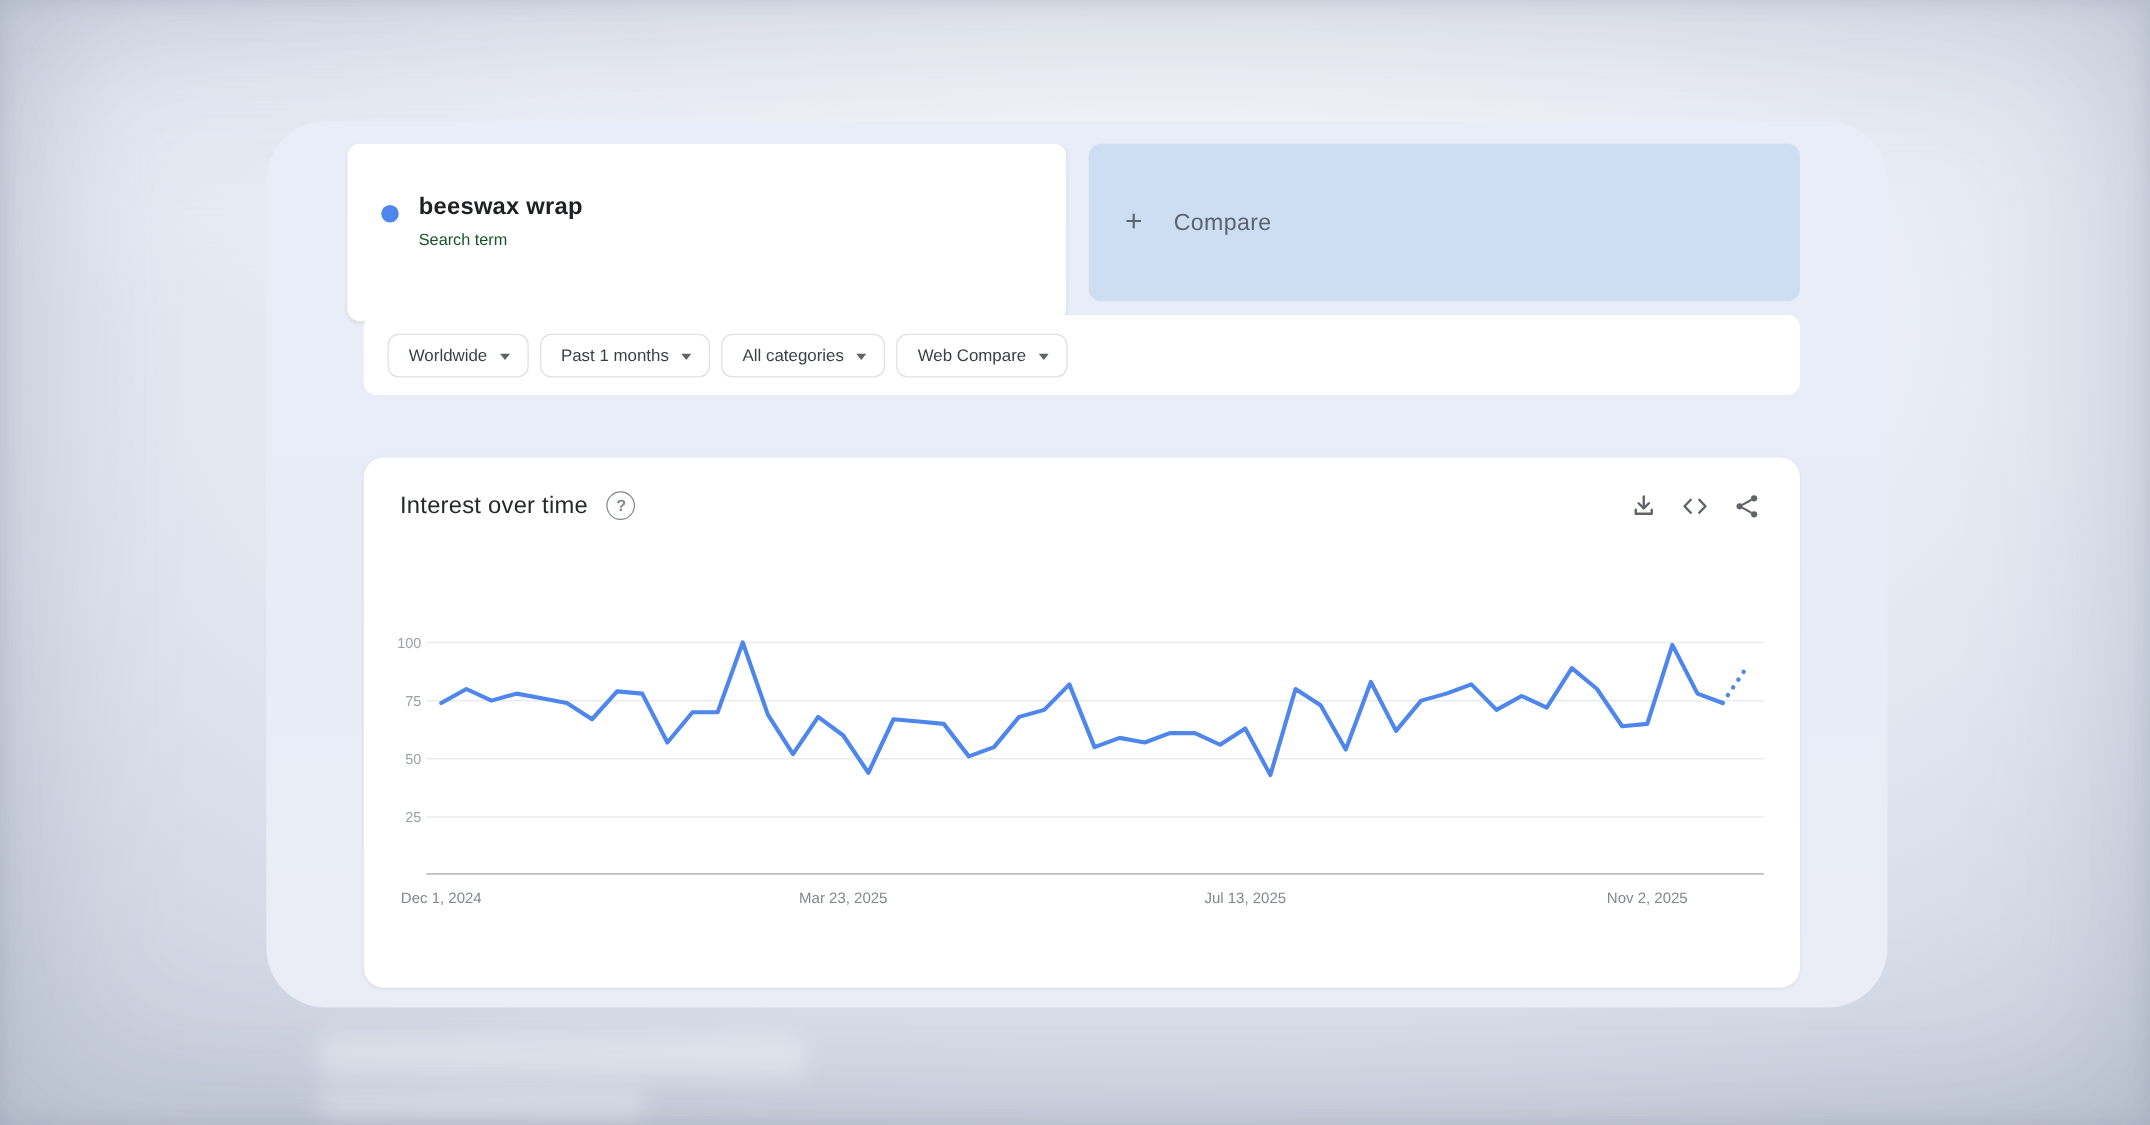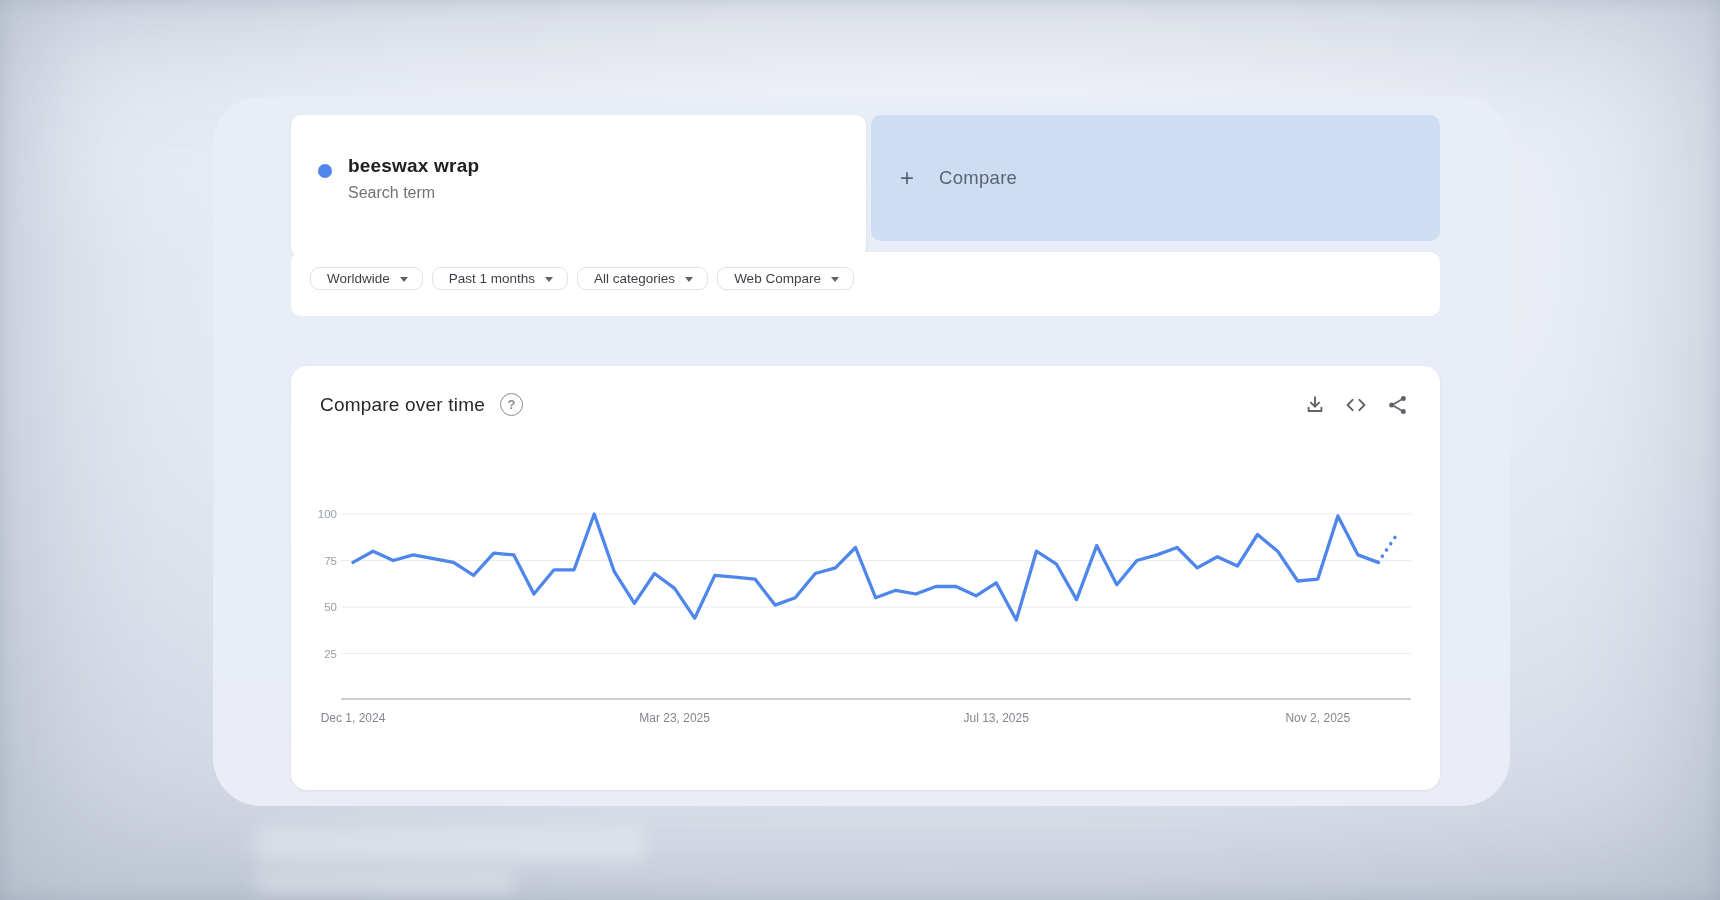--- a/index.html
+++ b/index.html
@@ -15,35 +15,35 @@
   .blob { position:absolute; background:#ffffff; opacity:.30; filter:blur(9px); border-radius:8px; }
   .blob.b1 { left:255px; top:828px; width:390px; height:34px; }
   .blob.b2 { left:255px; top:872px; width:260px; height:22px; }
   .blob.b3 { left:60px; top:40px; width:420px; height:180px; opacity:.22; filter:blur(30px); background:#eef3fb; }
 
   .panel { position:absolute; left:213px; top:97px; width:1297px; height:709px;
     border-radius:48px; background:linear-gradient(180deg,#e9edf7 0%, #e7ecf6 55%, #eaedf6 100%); }
 
   .card { position:absolute; background:#fff; }
 
-  .term-card { left:78px; top:18px; width:575px; height:142px; border-radius:10px;
+  .term-card { left:65px; top:18px; width:575px; height:142px; border-radius:10px;
     box-shadow:0 1px 3px rgba(60,64,67,.10); cursor:pointer; }
   .term-dot { position:absolute; left:27px; top:49px; width:14px; height:14px; border-radius:50%; }
   .term-title { position:absolute; left:57px; top:40px; font-size:19px; font-weight:600; color:#202124; letter-spacing:.2px; }
-  .term-sub { position:absolute; left:57px; top:69px; font-size:16px; color:#737373; }
+  .term-sub { position:absolute; left:57px; top:69px; font-size:13px; color:#14532d; }
 
   .compare-card { position:absolute; left:658px; top:18px; width:569px; height:126px;
     border-radius:10px; background:#cdddf2; cursor:pointer; }
   .compare-inner { position:absolute; left:29px; top:0; height:100%; display:flex; align-items:center; gap:25px; }
   .plus-glyph { font-size:24px; font-weight:400; color:#5c6470; line-height:1; }
   .compare-label { font-size:18.5px; font-weight:400; color:#5c6470; letter-spacing:.3px; }
 
   .filter-bar { left:78px; top:155px; width:1149px; height:64px; border-radius:10px; }
   .pills { position:absolute; left:19px; top:15px; display:flex; gap:9px; }
-  .pill { height:23px; background:#fff; border:1px solid #dfe1e5; border-radius:9px;
+  .pill { height:35px; background:#fff; border:1px solid #dfe1e5; border-radius:9px;
     display:flex; align-items:center; padding:0 14px 0 16px; gap:10px; cursor:pointer; }
   .pill-label { font-size:13.5px; color:#3b3f46; white-space:nowrap; }
   .caret { width:0; height:0; border-left:4.5px solid transparent; border-right:4.5px solid transparent;
     border-top:5px solid #5f6368; margin-top:1px; }
 
   .chart-card { left:78px; top:269px; width:1149px; height:424px; border-radius:16px;
     box-shadow:0 1px 3px rgba(60,64,67,.08); }
   .chart-head { position:absolute; left:29px; top:27px; display:flex; align-items:center; gap:15px; }
   .chart-title { font-size:19px; color:#26282c; letter-spacing:.2px; }
   .help-icon { width:23px; height:23px; border:1.7px solid #85898f; border-radius:50%;
@@ -98,21 +98,21 @@
       </div>
       <div class="pill">
         <span class="pill-label">Web Compare</span>
         <span class="caret"></span>
       </div>
     </div>
   </div>
 
   <div class="card chart-card">
     <div class="chart-head">
-      <span class="chart-title">Compare over time</span>
+      <span class="chart-title">Interest over time</span>
       <span class="help-icon">?</span>
     </div>
     <div class="chart-actions">
       <span class="icon-btn">
         <svg width="22" height="22" viewBox="0 0 22 22" fill="none" stroke="#5f6368" stroke-width="1.9" stroke-linecap="round" stroke-linejoin="round">
           <path d="M11 3.2 V12.4"></path>
           <path d="M6.9 8.6 L11 12.7 L15.1 8.6"></path>
           <path d="M4.6 13.8 V17 H17.4 V13.8"></path>
         </svg>
       </span>

